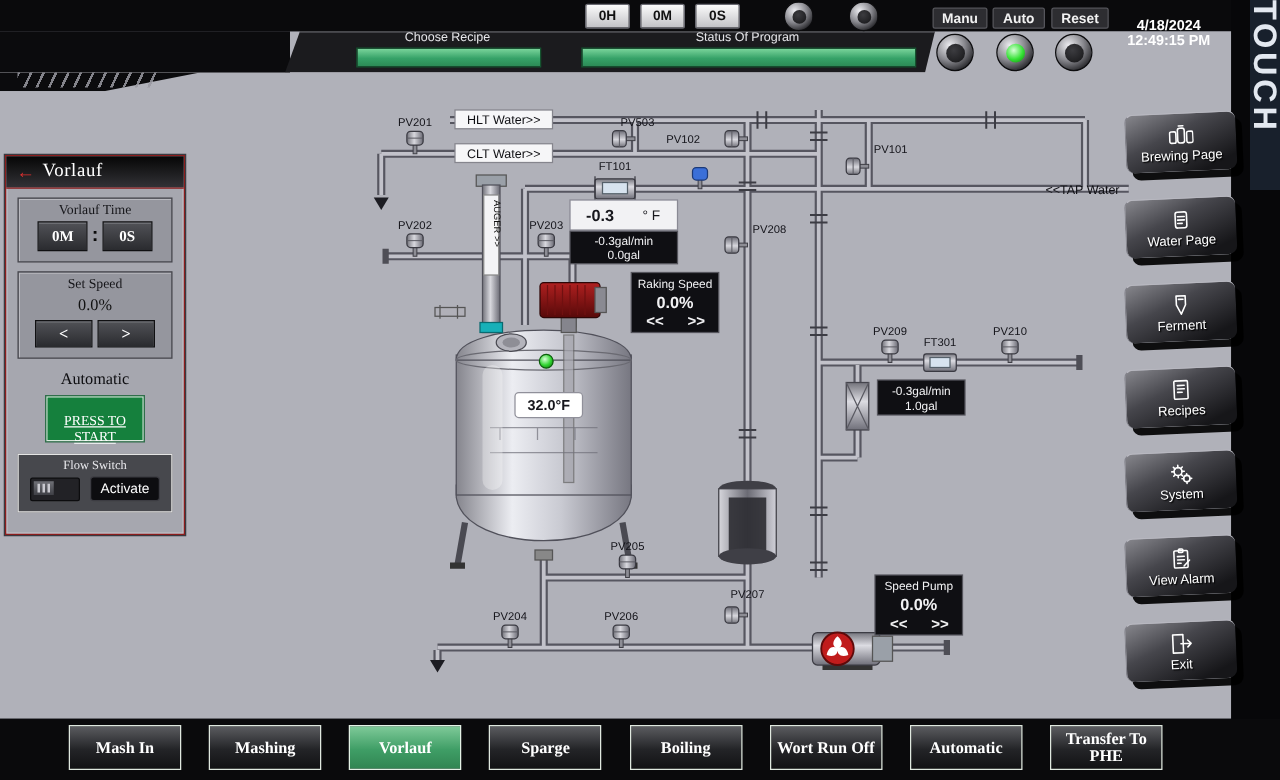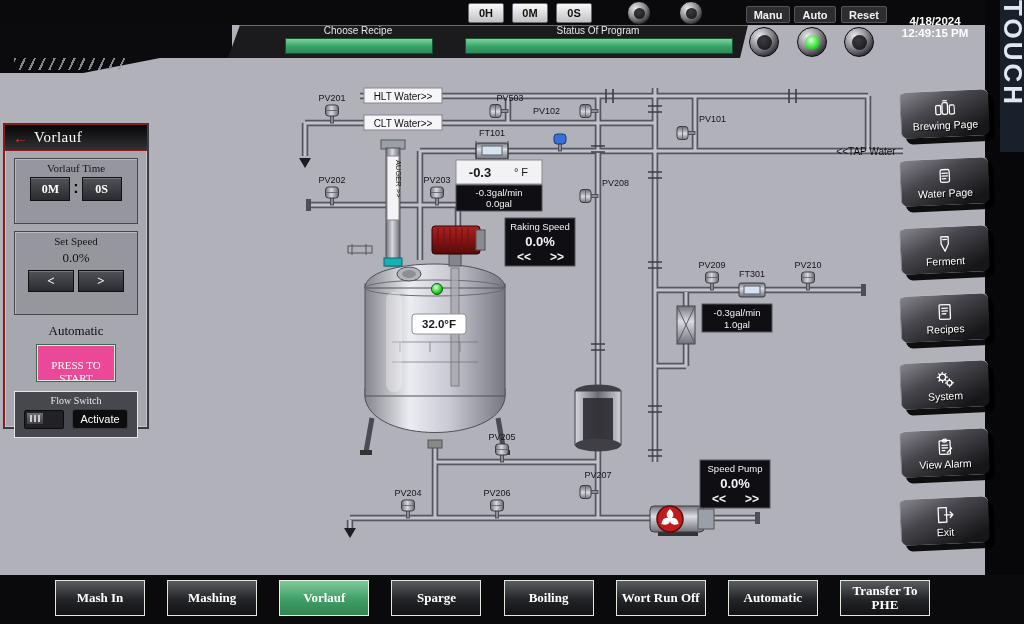--- a/index.html
+++ b/index.html
@@ -53,34 +53,34 @@
   .navbtn svg{width:20px;height:20px;stroke:#fff;fill:none;stroke-width:1.4;stroke-linecap:round;stroke-linejoin:round;}
 
   
   #vpanel{position:absolute;left:4px;top:124px;width:142px;height:302px;background:#a6a7af;z-index:5;
           border:1px solid #8c1d1d;box-shadow:0 0 0 1px #3a3a40,inset 0 0 0 1px #c4c4ca;}
   #vpanel .hdr{height:25px;background:linear-gradient(#060606,#323236);border-bottom:1px solid #8c1d1d;
           display:flex;align-items:center;gap:6px;padding:0 8px;}
   .hdr .arrow{color:#e03030;font-weight:bold;font-size:15px;}
   .hdr .title{color:#fff;font:15px "Liberation Serif",serif;letter-spacing:.5px;}
   .grp{margin:7px 9px 0;border:1px solid #46464c;background:#95969e;box-shadow:inset 1px 1px 0 #b9b9bf;
-          padding:3px 4px 22px;text-align:center;}
+          padding:3px 4px 8px;text-align:center;}
   .grp .glabel{font:11px "Liberation Serif",serif;color:#16161a;margin-bottom:3px;}
   .timebtn{width:38px;height:22px;background:linear-gradient(#515257,#2a2b2f);border:1px solid #101012;
           box-shadow:inset 0 1px 0 #77787d;color:#fff;font:bold 12px "Liberation Serif",serif;
           display:inline-flex;align-items:center;justify-content:center;vertical-align:middle;cursor:pointer;}
   .colon{color:#0a0a0a;font-weight:bold;margin:0 3px;}
   .spdval{font:13px "Liberation Serif",serif;color:#111;margin:2px 0 4px;}
   .arrbtn{width:44px;height:20px;background:linear-gradient(#515257,#2a2b2f);border:1px solid #101012;
           box-shadow:inset 0 1px 0 #77787d;color:#fff;font:bold 13px "Liberation Serif",serif;
           display:inline-flex;align-items:center;justify-content:center;margin:0 2px;cursor:pointer;}
   #automatic{text-align:center;font:13px "Liberation Serif",serif;color:#0d0d10;margin-top:8px;}
-  #pressstart{display:block;margin:6px auto 0;width:78px;height:36px;background:#ec4899;color:#fff;
+  #pressstart{display:block;margin:6px auto 0;width:78px;height:36px;background:#15803d;color:#fff;
           font:11px "Liberation Serif",serif;border:1px solid #d8e8dc;outline:1px solid #2f6f4a;
-          line-height:1.15;cursor:pointer;text-align:center;padding:13px;}
+          line-height:1.15;cursor:pointer;text-align:center;padding:13px;text-decoration:underline;}
   .flowgrp{margin:10px 9px 0;border:1px solid #e5e5e5;background:#47484d;padding:3px 6px 8px;text-align:center;}
   .flowgrp .glabel{color:#e8e8ec;font-size:10px;font-family:"Liberation Serif",serif;}
   .flowrow{display:flex;align-items:center;justify-content:center;gap:8px;margin-top:3px;}
   .toggle{width:38px;height:17px;background:#222226;border:1px solid #0c0c0e;border-radius:2px;position:relative;cursor:pointer;}
   .toggle .knob{position:absolute;left:2px;top:2px;width:16px;height:11px;
           background:linear-gradient(#6f7076,#3f4046);display:flex;align-items:center;justify-content:center;gap:2px;}
   .knob b{display:block;width:2px;height:7px;background:#c9c9cf;}
   .activatebtn{min-width:54px;height:18px;background:#0d0d10;border:1px solid #3c3c42;border-radius:3px;
           color:#fff;font-size:11px;display:flex;align-items:center;justify-content:center;cursor:pointer;}
 

